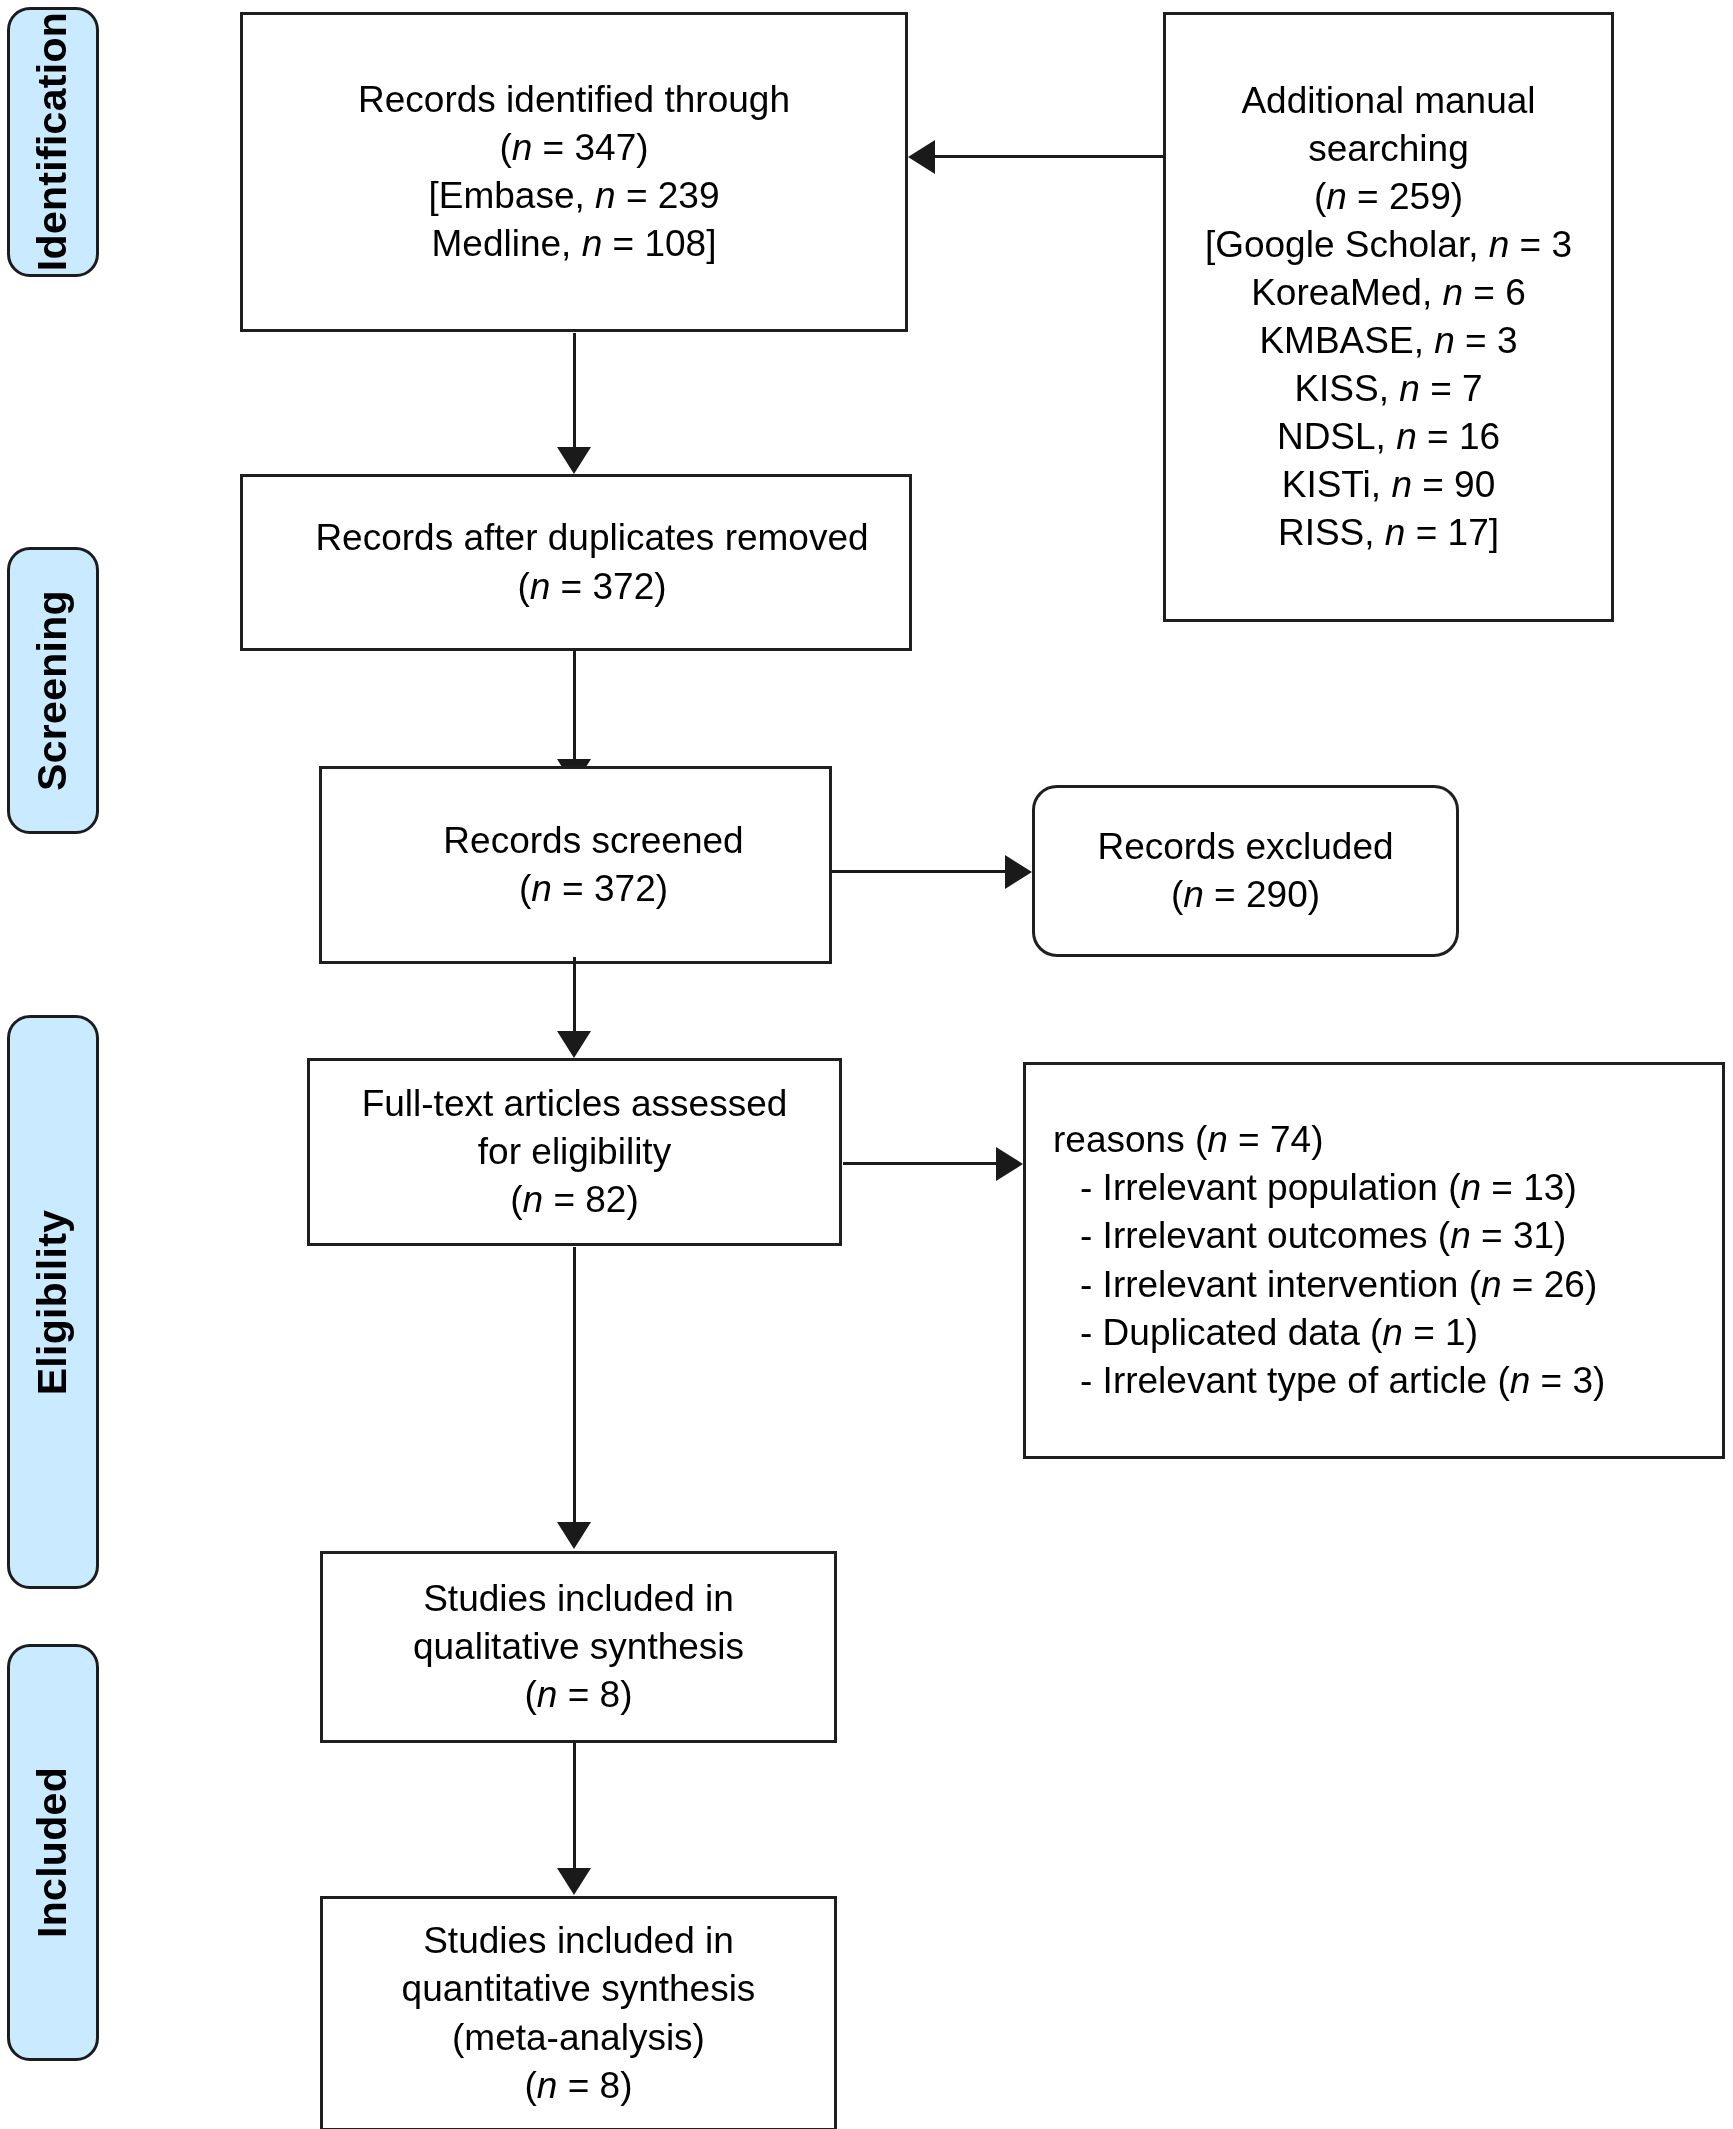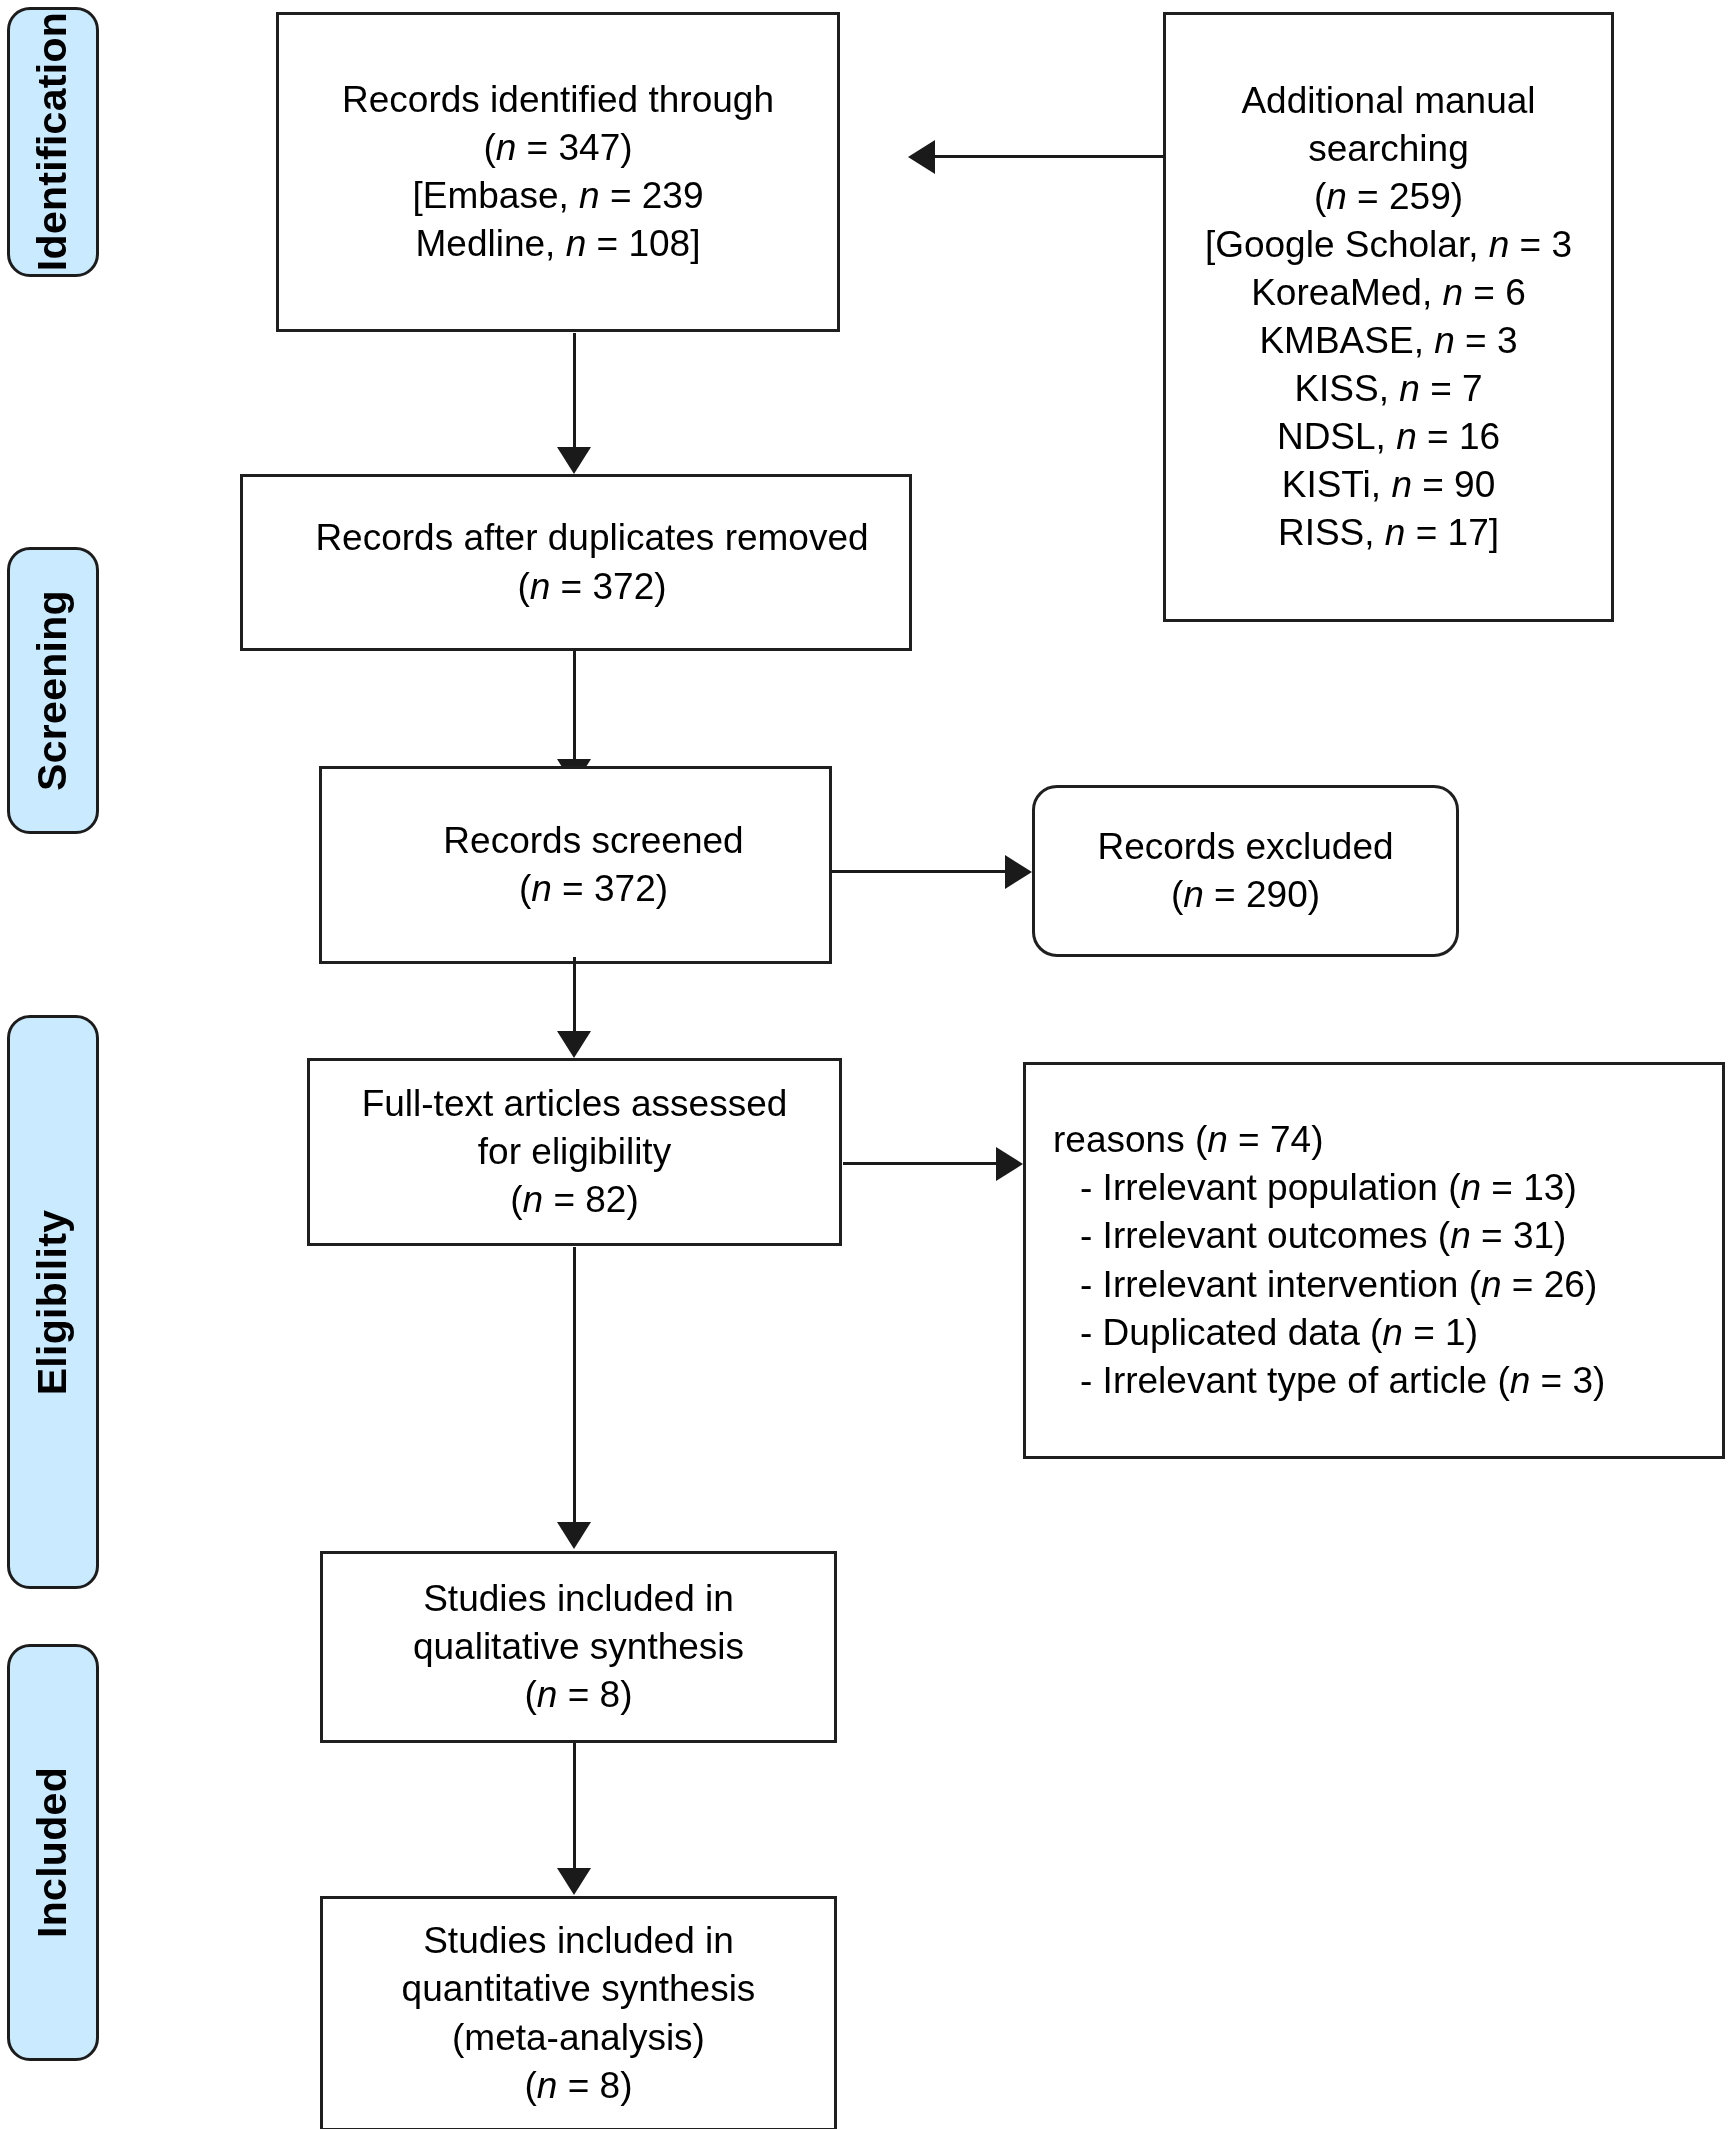--- a/index.html
+++ b/index.html
@@ -116,21 +116,21 @@
   </div>
 
   <div class="stage-bar" style="left:6.7px; top:1015px; width:92px; height:574px;">
     <span class="stage-label">Eligibility</span>
   </div>
 
   <div class="stage-bar" style="left:6.7px; top:1644px; width:92px; height:417px;">
     <span class="stage-label">Included</span>
   </div>
 
-  <div class="flow-box" style="left:240px; top:12px; width:564px; height:320px;margin-left:36px;">
+  <div class="flow-box" style="left:240px; top:12px; width:668px; height:320px;">
     <div class="line">Records identified through</div>
     <div class="line">(<i>n</i> = 347)</div>
     <div class="line">[Embase, <i>n</i> = 239</div>
     <div class="line">Medline, <i>n</i> = 108]</div>
   </div>
 
   <div class="flow-box" style="left:1163px; top:12px; width:451px; height:610px;">
     <div class="line">Additional manual</div>
     <div class="line">searching</div>
     <div class="line">(<i>n</i> = 259)</div>

